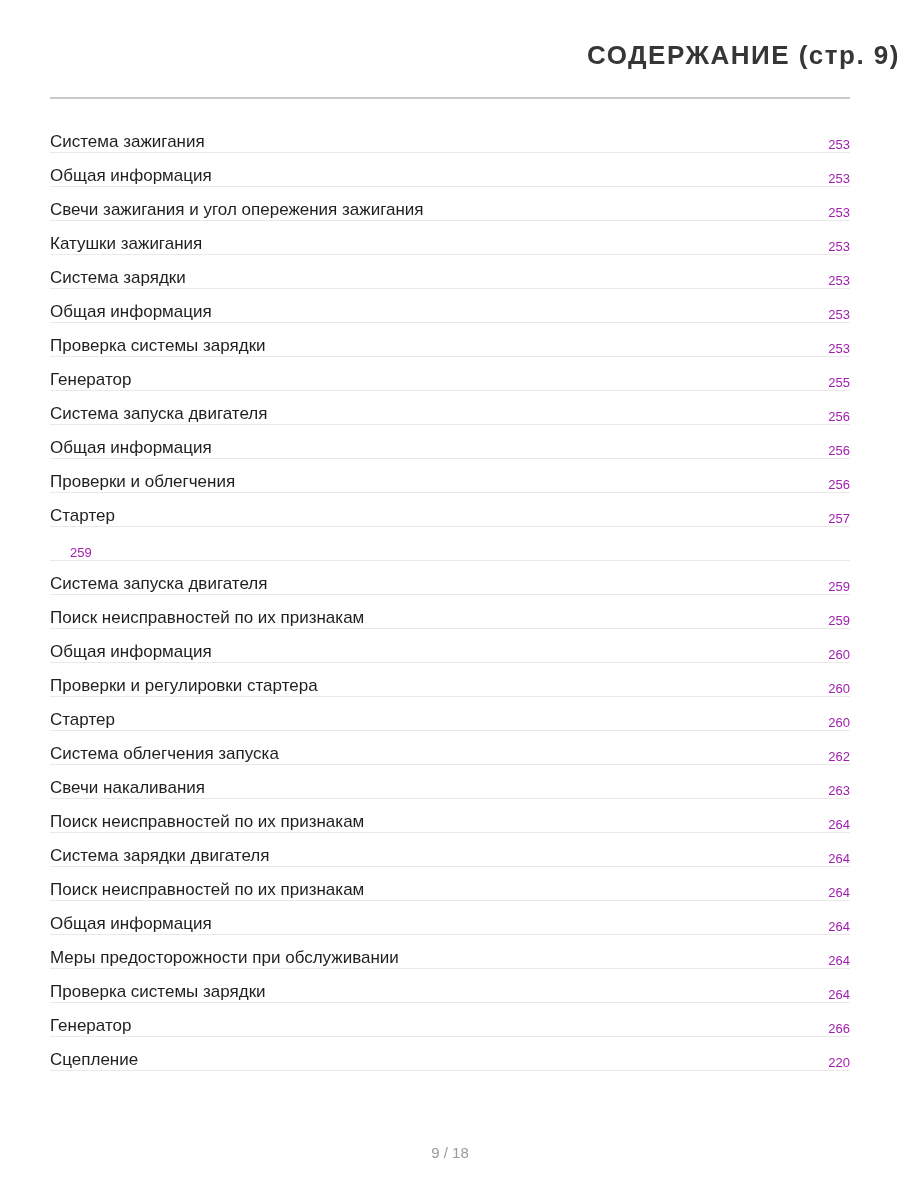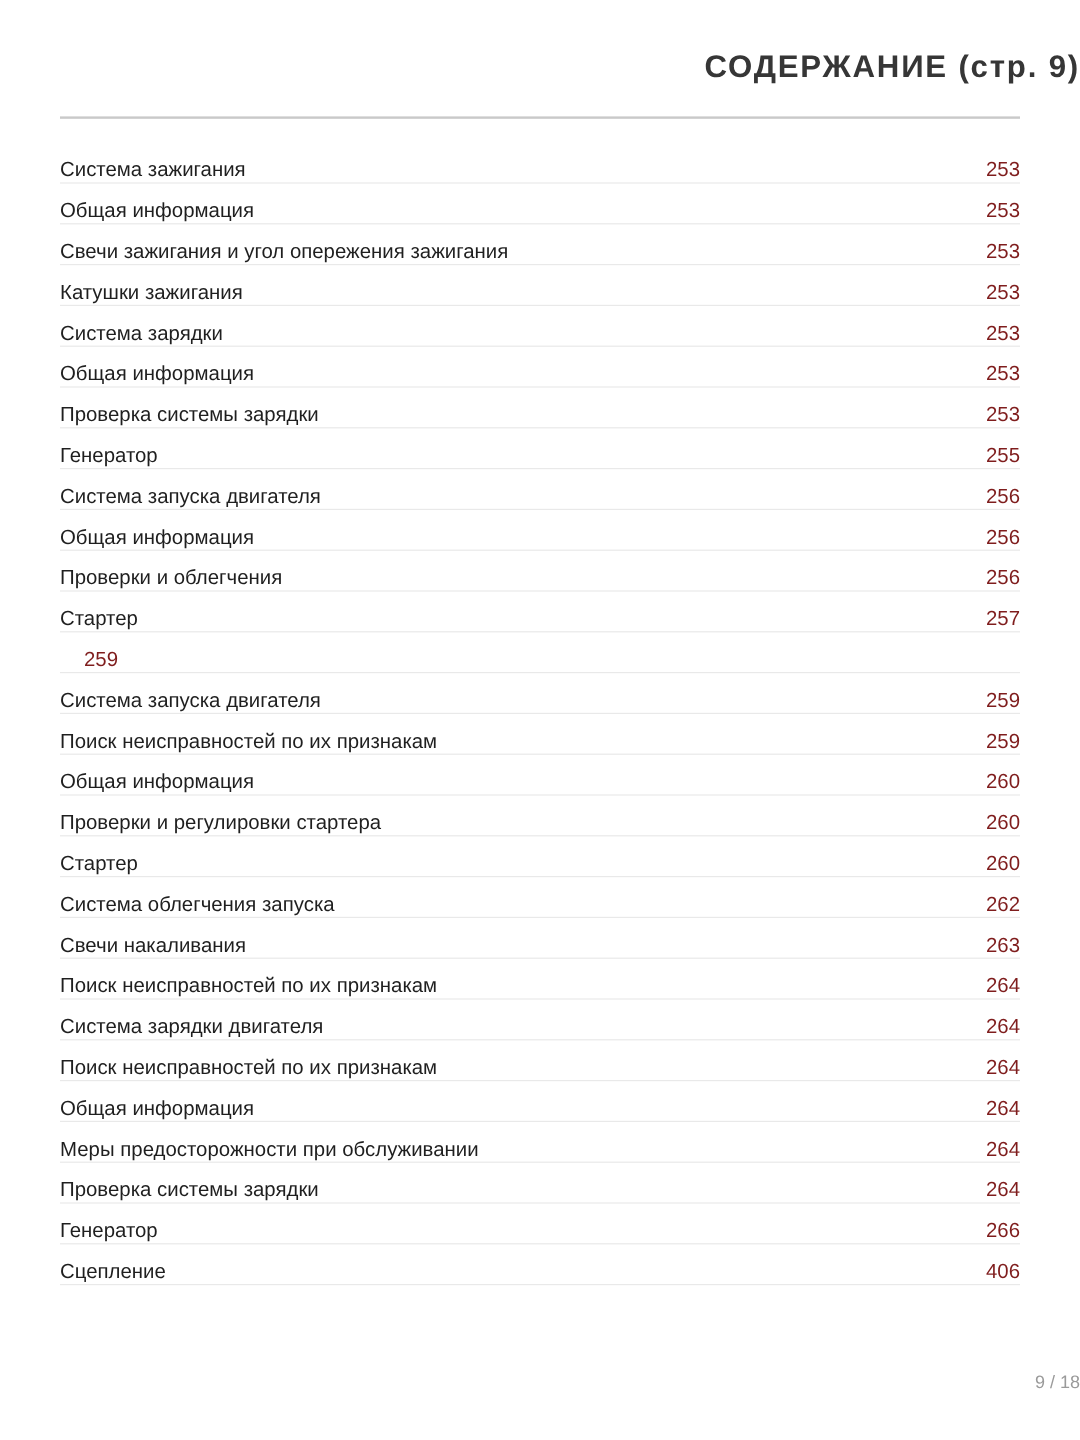--- a/index.html
+++ b/index.html
@@ -46,31 +46,31 @@
     justify-content: space-between;
     border-bottom: 1px solid #e9e9e9;
   }
   .toc-label {
     font-size: 17px;
     color: #1f1f1f;
     white-space: nowrap;
     overflow: hidden;
   }
   .toc-page {
-    font-size: 17px;
-    color: #7f1d1d;
+    font-size: 13px;
+    color: #a21caf;
     padding-left: 20px;
     margin-top: 32px;
   }
   .footer {
     position: absolute;
     left: 0;
     right: 0;
     top: 1144px;
-    text-align: right;
+    text-align: center;
     font-size: 15px;
     color: #9a9a9a;
   }
 </style>
 </head>
 <body>
 
 <div class="page">
   <h1 class="title">СОДЕРЖАНИЕ (стр. 9)</h1>
   <div class="title-rule"></div>
@@ -204,17 +204,17 @@
     <span class="toc-page">264</span>
   </div>
 
   <div class="toc-row">
     <span class="toc-label">Генератор</span>
     <span class="toc-page">266</span>
   </div>
 
   <div class="toc-row">
     <span class="toc-label">Сцепление</span>
-    <span class="toc-page">406</span>
+    <span class="toc-page">220</span>
   </div>
 </div>
   <div class="footer">9 / 18</div>
 </div>
 
 </body></html>

